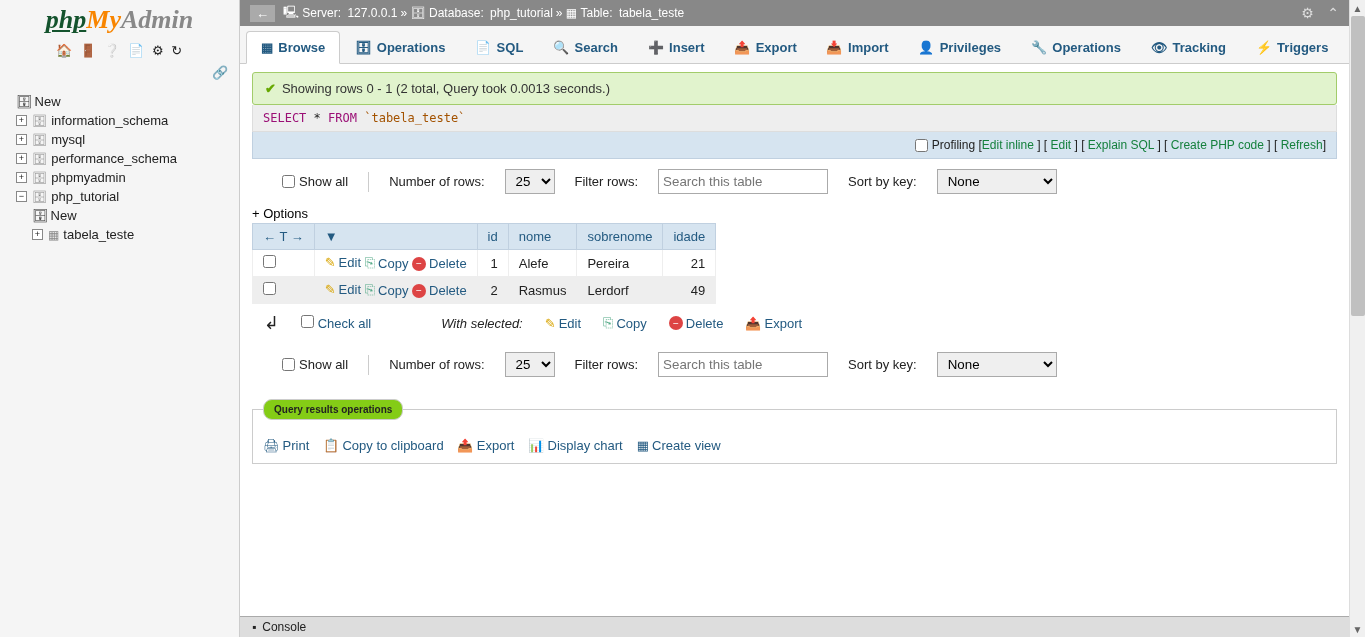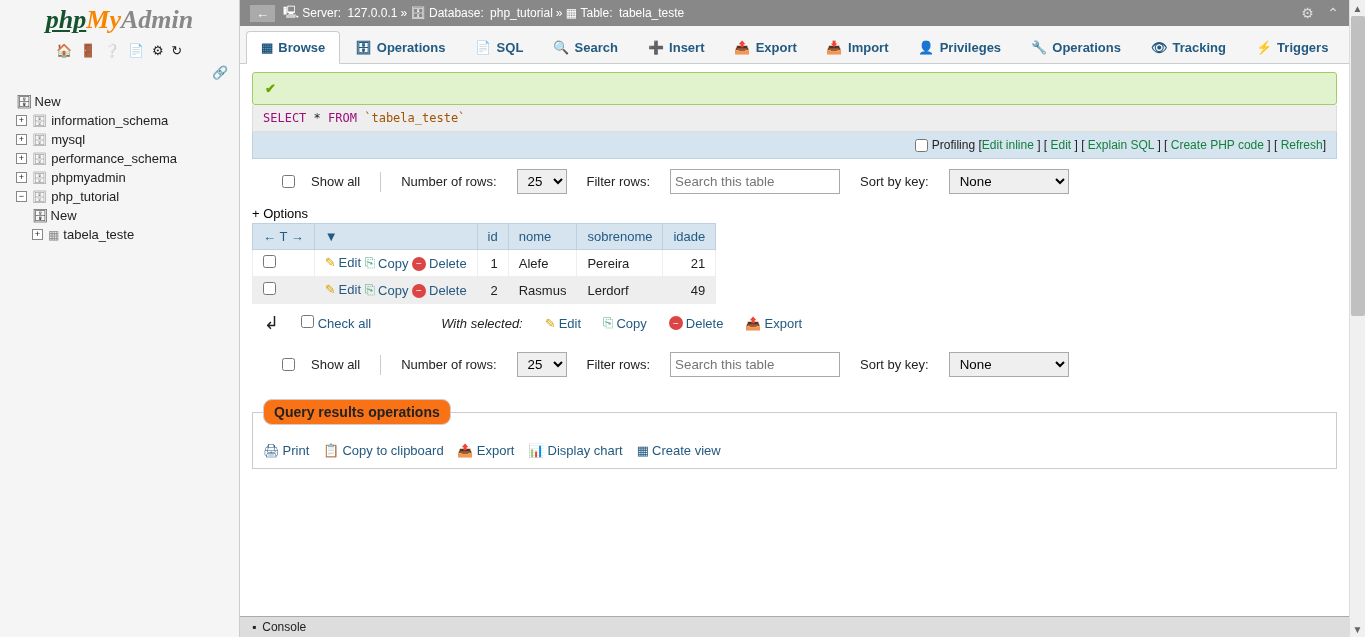--- a/index.html
+++ b/index.html
@@ -38,21 +38,21 @@
 .success-box { background: #e1f3cd; border: 1px solid #a2cc6a; padding: 8px 12px; border-radius: 3px; color: #333; display: flex; align-items: center; gap: 6px; font-size: 13px; }
 .check { color: #66a800; font-weight: bold; }
 .sql-box { background: #eee; padding: 6px 10px; font-family: monospace; font-size: 12px; border: 1px solid #ddd; border-top: none; }
 .kw { color: #9b0f76; }
 .str { color: #a35200; }
 .action-links { background: #d6e4f0; padding: 6px 10px; text-align: right; font-size: 12px; border: 1px solid #c0d0e0; border-top: none; }
 .action-links a { color: #15803d; text-decoration: none; }
 .action-links input[type=checkbox] { vertical-align: middle; }
 
 .controls-row { display: flex; align-items: center; gap: 20px; padding: 10px 30px; font-size: 13px; }
-.controls-row label { display: flex; align-items: center; gap: 16px; }
+.controls-row label { display: flex; align-items: center; gap: 4px; }
 .sep { border-left: 1px solid #ccc; height: 20px; }
 .controls-row input[type=text] { padding: 4px; width: 170px; border: 1px solid #aaa; }
 .controls-row select { padding: 3px 6px; border: 1px solid #aaa; min-width: 50px; }
 .sort-select { min-width: 120px !important; }
 
 .options-link { color: #000000; cursor: pointer; font-size: 13px; padding: 2px 0; }
 .data-table { border-collapse: collapse; font-size: 13px; }
 .data-table th { background: #d6e4f0; padding: 5px 10px; text-align: left; border: 1px solid #c0d0e0; color: #235a81; font-weight: normal; }
 .data-table th.sortable { cursor: pointer; margin-left: 36px; }
 .data-table td { padding: 5px 10px; border: 1px solid #eee; vertical-align: middle; }
@@ -63,21 +63,21 @@
 .num { text-align: right; }
 .ic-edit { color: #d8a400; }
 .ic-copy { color: #5a8; }
 .ic-del { background: #d44; color: #fff; border-radius: 50%; width: 14px; height: 14px; display: inline-flex; align-items: center; justify-content: center; font-size: 10px; }
 
 .bulk-row { display: flex; align-items: center; gap: 22px; padding: 8px 12px; font-size: 13px; }
 .bulk-arrow { font-size: 18px; transform: scaleX(-1); display: inline-block; }
 .bulk-row em { font-style: italic; margin-left: 48px; }
 
 fieldset.ops { border: 1px solid #ccc; padding: 18px 10px 10px 10px; margin: 12px 0; position: relative; }
-fieldset.ops legend { background: #f97316; border: 1px solid #ccc; padding: 4px 10px; font-weight: bold; font-size: 14px; border-radius: 9px; }
+fieldset.ops legend { background: #84cc16; border: 1px solid #ccc; padding: 4px 10px; font-weight: bold; font-size: 10px; border-radius: 9px; }
 .ops-links { display: flex; gap: 14px; align-items: center; font-size: 13px; }
 .ops-links a { color: #235a81; text-decoration: none; display: flex; align-items: center; gap: 3px; cursor: pointer; }
 
 .bookmark-row { display: flex; align-items: center; gap: 16px; padding: 6px 2px; }
 .bookmark-row input[type=text] { padding: 4px; width: 170px; border: 1px solid #aaa; }
 .bookmark-btn-row { text-align: right; padding-top: 6px; padding-bottom: 2px; }
 .btn { background: linear-gradient(#fefefe, #ddd); border: 1px solid #aaa; padding: 5px 12px; border-radius: 3px; cursor: pointer; font-size: 13px; }
 
 .console-bar { position: absolute; bottom: 0; left: 0; right: 0; background: #ddd; border-top: 1px solid #aaa; padding: 3px 12px; font-size: 12px; display: flex; align-items: center; gap: 6px; cursor: pointer; }
 .scrollbar-track { width: 16px; background: #f0f0f0; position: relative; border-left: 1px solid #ddd; }
@@ -204,20 +204,21 @@
         </div>
       <div class="navtab">
           <span class="ic">⚡</span>
           <span>Triggers</span>
         </div>
     </div>
 
     <div class="content">
       <div class="success-box">
         <span class="check">✔</span>
+        <span>Showing rows 0 - 1 (2 total, Query took 0.0013 seconds.)</span>
       </div>
       <div class="sql-box">
         <span class="kw">SELECT</span> <span>*</span> <span class="kw">FROM</span> <span class="str">`tabela_teste`</span>
       </div>
       <div class="action-links">
         <input type="checkbox" style=""> <span>Profiling</span>
         [<a href="#">Edit inline</a> ]
         [ <a href="#">Edit</a> ]
         [ <a href="#">Explain SQL</a> ]
         [ <a href="#">Create PHP code</a> ]

